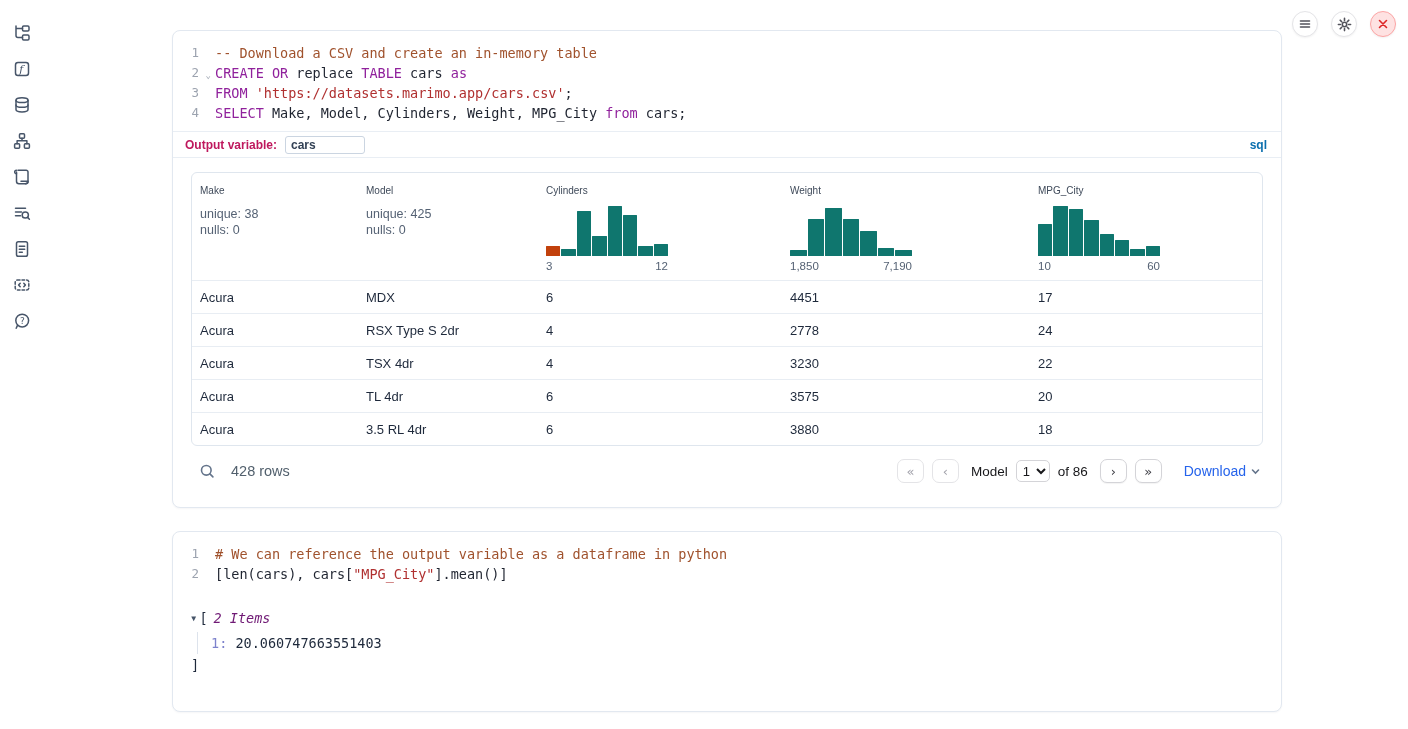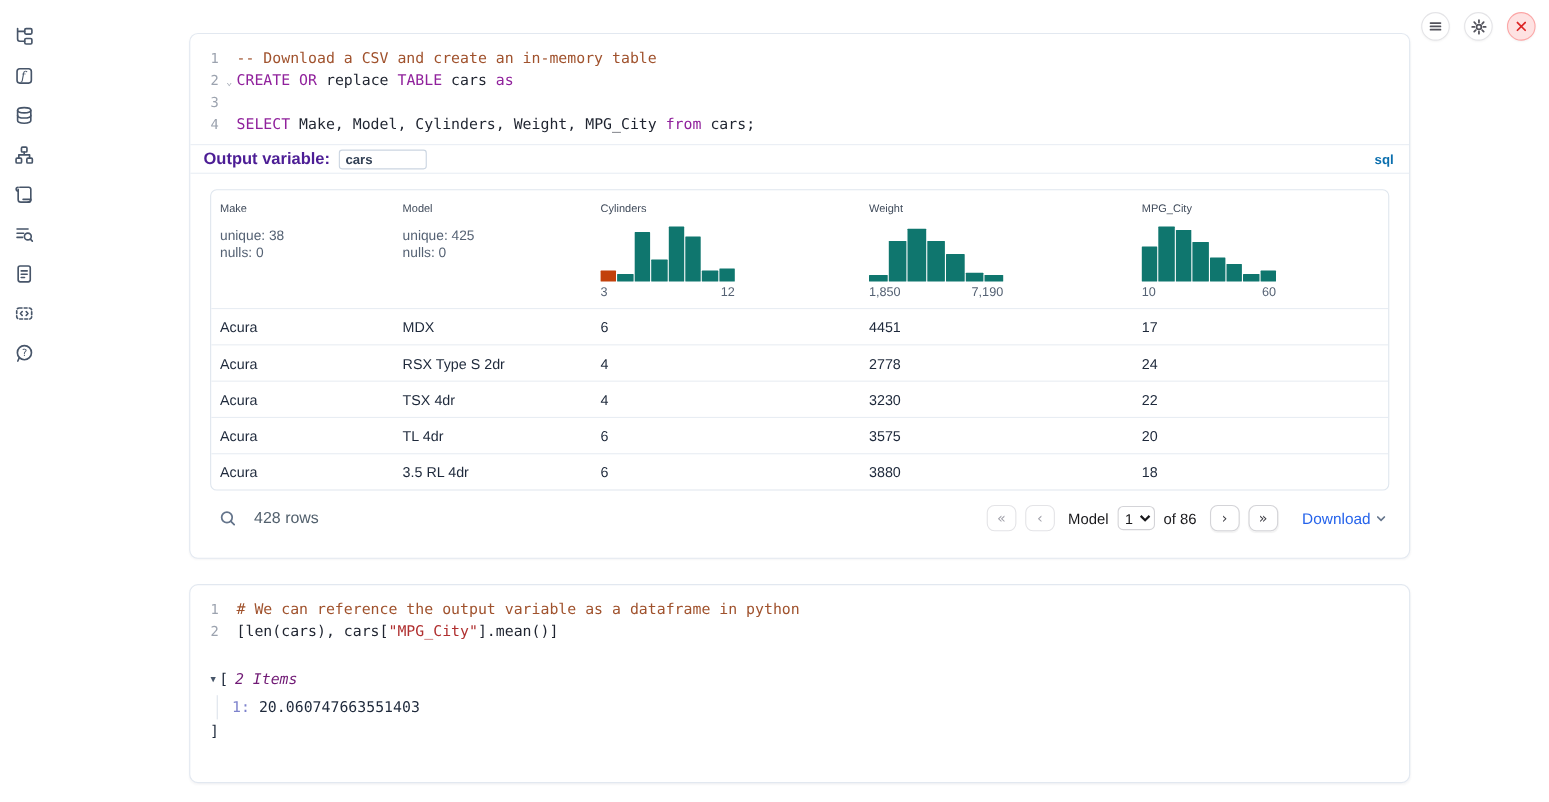--- a/index.html
+++ b/index.html
@@ -38,21 +38,21 @@
             font-size:12.5px; user-select:none; position:relative; }
   .gutter .fold { position:absolute; right:-8px; top:2px; font-size:9px; color:#9ca3af; cursor:pointer; }
   .ctext { padding-left:12px; white-space:pre; color:#1f2430; }
   .tok-comment { color:#a0522d; }
   .tok-keyword { color:#90219c; }
   .tok-string  { color:#b03030; }
   .tok-plain   { color:#1f2430;text-align:right; }
 
   .ov-row { display:flex; align-items:center; height:26px; border-top:1px solid #e9eef4;
             padding:0 14px 0 12px; }
-  .ov-label { font-size:15px; font-weight:bold; color:#4c1d95; }
+  .ov-label { font-size:12px; font-weight:bold; color:#be185d; }
   .ov-input { margin-left:8px; width:80px; height:18px; border:1px solid #cbd5e1; border-radius:3px;
               font-size:12px; font-weight:bold; color:#334155; padding:0 5px;
               font-family:"Liberation Sans", sans-serif; }
   .ov-spacer { flex:1; }
   .lang-badge { font-size:12px; font-weight:bold; color:#0b6fae; }
 
   .output-area { border-top:1px solid #e9eef4; padding:14px 18px 8px 18px; }
 
   
   .dt-card { border:1px solid #dfe6ee; border-radius:6px; overflow:hidden; background:#fff; }
@@ -195,20 +195,21 @@
         <div class="code-line">
           <div class="gutter">1</div>
           <div class="ctext"><span class="tok-comment">-- Download a CSV and create an in-memory table</span></div>
         </div>
         <div class="code-line">
           <div class="gutter">2<span class="fold">⌄</span></div>
           <div class="ctext"><span class="tok-keyword">CREATE</span><span class="tok-plain"> </span><span class="tok-keyword">OR</span><span class="tok-plain"> replace </span><span class="tok-keyword">TABLE</span><span class="tok-plain"> cars </span><span class="tok-keyword">as</span></div>
         </div>
         <div class="code-line">
           <div class="gutter">3</div>
+          <div class="ctext"><span class="tok-keyword">FROM</span><span class="tok-plain"> </span><span class="tok-string">'https://datasets.marimo.app/cars.csv'</span><span class="tok-plain">;</span></div>
         </div>
         <div class="code-line">
           <div class="gutter">4</div>
           <div class="ctext"><span class="tok-keyword">SELECT</span><span class="tok-plain"> Make, Model, Cylinders, Weight, MPG_City </span><span class="tok-keyword">from</span><span class="tok-plain"> cars;</span></div>
         </div>
       </div>
     <div class="ov-row">
       <span class="ov-label">Output variable:</span>
       <input class="ov-input" type="text" value="cars" style="">
       <span class="ov-spacer"></span>

